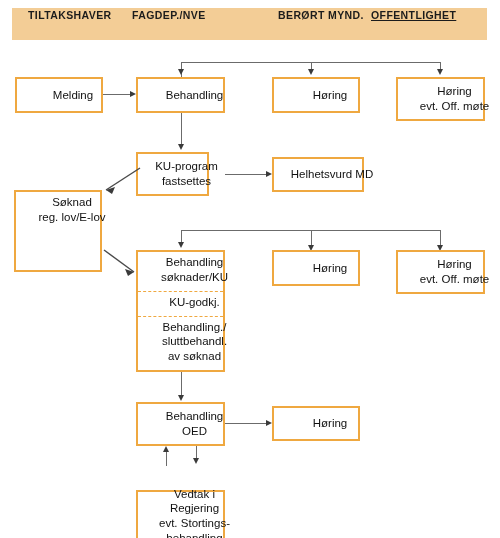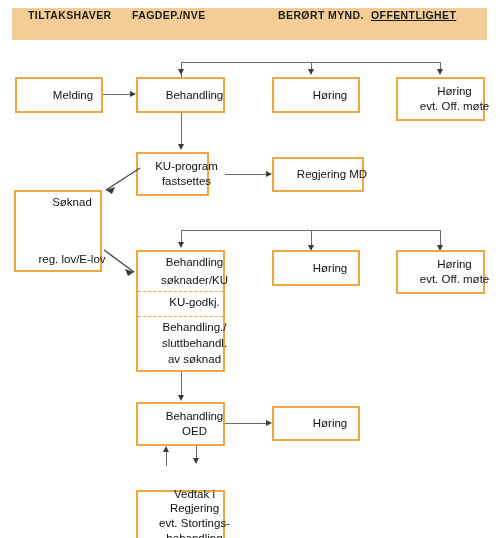--- a/index.html
+++ b/index.html
@@ -63,21 +63,21 @@
   .node.split {
     justify-content: flex-start;
     padding: 0;
   }
   .seg {
     box-sizing: border-box;
     width: 100%;
     flex: 1 1 auto;
     display: flex;
     flex-direction: column;
-    justify-content: space-between;
+    justify-content: flex-start;
     align-items: center;
     text-align: center;
     padding: 3px 2px;
   }
   .seg + .seg { border-top: 1.6px dashed #EFA840; }
 
   
   .ln {
     position: absolute;
     background: #6b6b6b;
@@ -155,21 +155,21 @@
 
   <div class="node" style="left:136px; top:152px; width:73px; height:44px;">
     <span class="line">KU-program</span>
     <span class="line">fastsettes</span>
   </div>
 
   <div class="ln h" style="left:225px; top:174px; width:42px;"></div>
   <div class="arrow right" style="left:266px; top:171px;"></div>
 
   <div class="node" style="left:272px; top:157px; width:92px; height:35px;">
-    <span class="line">Regjering MD</span>
+    <span class="line">Helhetsvurd MD</span>
   </div>
 
   <svg class="diag" style="left:96px; top:166px;" width="48" height="32">
     <line x1="44" y1="2" x2="10" y2="24" stroke="#4a4a4a" stroke-width="1.4"></line>
     <polygon points="10,24 19,21 16,28" fill="#3a3a3a"></polygon>
   </svg>
 
   <div class="node split" style="left:14px; top:190px; width:88px; height:82px;">
     <div class="seg">
       <span class="line">Søknad</span>

